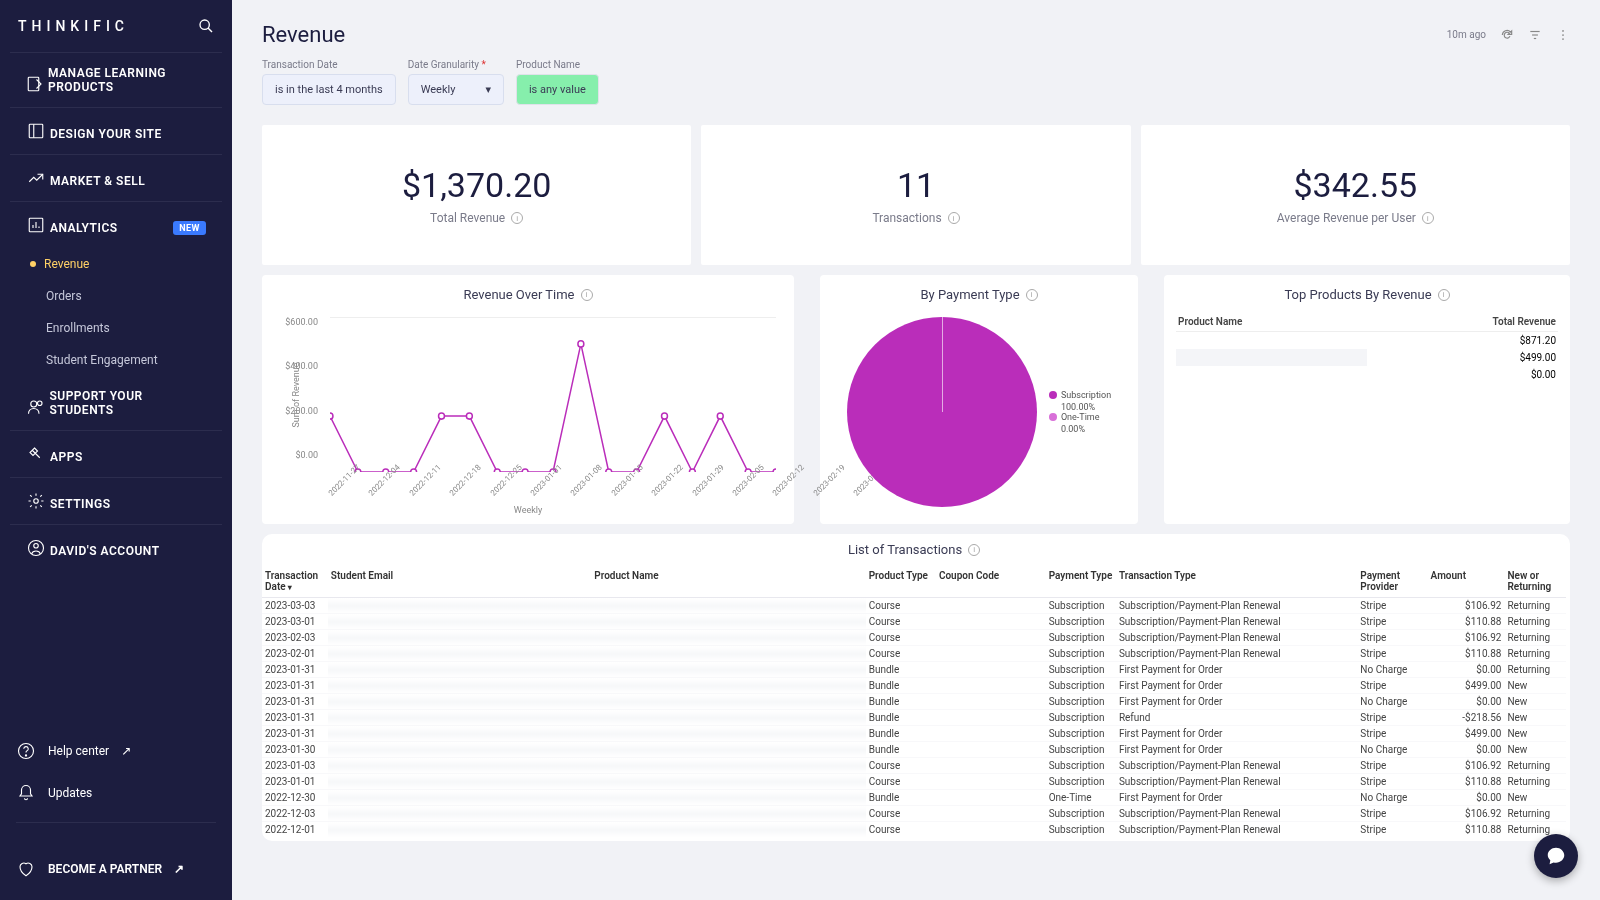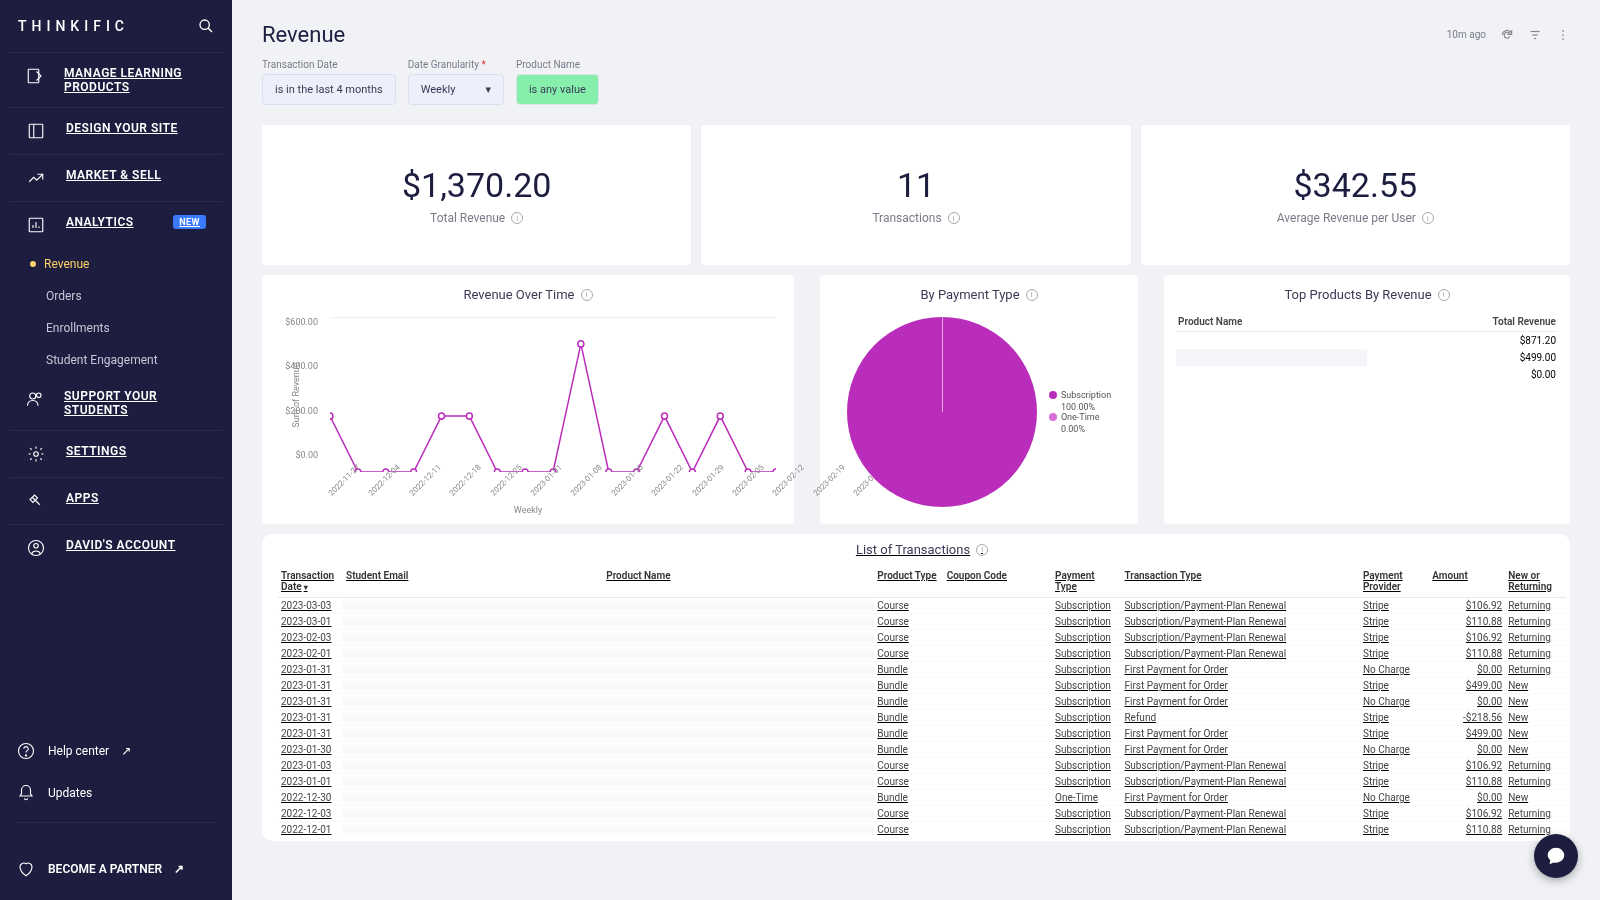--- a/index.html
+++ b/index.html
@@ -2,21 +2,21 @@
 <html><head>
 <meta charset="utf-8">
 <style>
 * { margin: 0; padding: 0; box-sizing: border-box; font-family: -apple-system, BlinkMacSystemFont, 'Segoe UI', Roboto, sans-serif; }
 body { background: #f1f2f6; display: flex; width: 1600px; height: 900px; overflow: hidden; }
 .sidebar { width: 232px; background: #1c1d3f; color: #fff; display: flex; flex-direction: column; font-size: 13px; }
 .sidebar-top { padding: 18px 18px; display: flex; align-items: center; justify-content: space-between; }
 .logo { letter-spacing: 5px; font-size: 14px; font-weight: 500; }
 .search-ico { cursor: pointer; }
 .nav { flex: 1; overflow-y: auto; }
-.nav-item { padding: 13px 16px; display: flex; align-items: flex-start; gap: 20px; cursor: pointer; font-weight: 600; font-size: 12px; letter-spacing: 0.5px; border-bottom: 1px solid #2c2d4e; margin: 0 10px; text-decoration: underline; }
+.nav-item { padding: 13px 16px; display: flex; align-items: flex-end; gap: 4px; cursor: pointer; font-weight: 600; font-size: 12px; letter-spacing: 0.5px; border-bottom: 1px solid #2c2d4e; margin: 0 10px; }
 .nav-item:first-of-type { border-top: 1px solid #2c2d4e; }
 .nav-ico { width: 20px; height: 20px; display:flex; align-items:center; justify-content:center; }
 .nav-sub { padding-left: 46px; }
 .nav-sub-item { padding: 9px 0; font-size: 12px; cursor: pointer; color: #c5c7d9; display:flex; align-items:center; gap:8px;}
 .nav-sub-item.active { color: #ffd166; }
 .dot { width:6px; height:6px; border-radius:50%; background:#ffd166; margin-left:-16px;}
 .badge { background: #3a7afe; color:#fff; padding:2px 6px; border-radius:3px; font-size:9px; font-weight:700; }
 .sidebar-bottom { padding: 10px 16px; }
 .sb-item { padding:11px 0; display:flex; align-items:center; gap:12px; font-size:12px; cursor:pointer; }
 .partner { border-top:1px solid #2c2d4e; margin-top:8px; padding-top:36px; font-weight:600;}
@@ -54,21 +54,21 @@
 .pie::after { content:''; position:absolute; top:0; left:50%; width:1px; height:50%; background:rgba(255,255,255,0.6);}
 .legend { font-size:9px; color:#555;}
 .legend-item { display:flex; align-items:center; gap:4px; margin-bottom:2px;}
 .ldot { width:8px; height:8px; border-radius:50%;}
 .top-table { width:100%; font-size:10px; border-collapse:collapse;}
 .top-table th { text-align:left; font-weight:600; padding:4px 2px; border-bottom:1px solid #eee; color:#444;}
 .top-table th:last-child, .top-table td:last-child { text-align:right;}
 .top-table td { padding:3px 2px;}
 .top-table tr:nth-child(odd) td:first-child { background:#f4f5f8;}
 .top-table td:first-child { width:50%; height:13px;}
-.tx-card { background:#fff; border-radius:10px; padding:8px 4px 4px 16px;text-decoration:underline;}
+.tx-card { background:#fff; border-radius:10px; padding:8px 4px 4px 0;}
 .tx-title { font-size:13px; text-align:center; color:#3a3b54; margin-bottom:8px; display:flex; justify-content:center; gap:6px; align-items:center;}
 .tx-table { width:100%; font-size:10px; border-collapse:collapse;}
 .tx-table th { text-align:left; font-weight:600; padding:5px 3px; border-bottom:1px solid #e8e8ee; background:#fff; color:#333; vertical-align:top;}
 .tx-table td { padding:2px 3px; color:#444; border-top:1px solid #f8f8fa;}
 .tx-table td:nth-child(2),.tx-table td:nth-child(3) { background:linear-gradient(#fff,#f6f7f9,#fff);}
 .amt { text-align:right;}
 .sort-ico { font-size:8px; margin-left:2px;}
 .fab { position:fixed; bottom:22px; right:22px; width:44px; height:44px; border-radius:50%; background:#1c1d3f; display:flex; align-items:center; justify-content:center; box-shadow:0 3px 8px rgba(0,0,0,0.3); cursor:pointer;}
 svg { display:block;}
 .nav-item .chev-area { margin-left:auto;}
@@ -147,33 +147,33 @@
             <circle cx="9" cy="8" r="4"></circle>
             <path d="M2 21c0-4 3-7 7-7s7 3 7 7"></path>
             <circle cx="17" cy="7" r="3"></circle>
           </svg>
         </span>
       <span>SUPPORT YOUR STUDENTS</span>
     </div>
     <div class="nav-item">
       <span class="nav-ico">
           <svg width="18" height="18" viewBox="0 0 24 24" fill="none" stroke="#fff" stroke-width="1.5">
+            <path d="M7 7l10 10M10 4l4 4-6 6-4-4z"></path>
+          </svg>
+        </span>
+      <span>APPS</span>
+    </div>
+    <div class="nav-item">
+      <span class="nav-ico">
+          <svg width="18" height="18" viewBox="0 0 24 24" fill="none" stroke="#fff" stroke-width="1.5">
             <circle cx="12" cy="12" r="3"></circle>
             <path d="M12 2v3M12 19v3M4.2 4.2l2.1 2.1M17.7 17.7l2.1 2.1M2 12h3M19 12h3M4.2 19.8l2.1-2.1M17.7 6.3l2.1-2.1"></path>
           </svg>
         </span>
       <span>SETTINGS</span>
-    </div>
-    <div class="nav-item">
-      <span class="nav-ico">
-          <svg width="18" height="18" viewBox="0 0 24 24" fill="none" stroke="#fff" stroke-width="1.5">
-            <path d="M7 7l10 10M10 4l4 4-6 6-4-4z"></path>
-          </svg>
-        </span>
-      <span>APPS</span>
     </div>
     <div class="nav-item" style="border-bottom:none;">
       <span class="nav-ico">
           <svg width="18" height="18" viewBox="0 0 24 24" fill="none" stroke="#fff" stroke-width="1.5">
             <circle cx="12" cy="12" r="10"></circle>
             <circle cx="12" cy="9" r="3"></circle>
             <path d="M6 20c1-3 4-4 6-4s5 1 6 4"></path>
           </svg>
         </span>
       <span>DAVID'S ACCOUNT</span>

